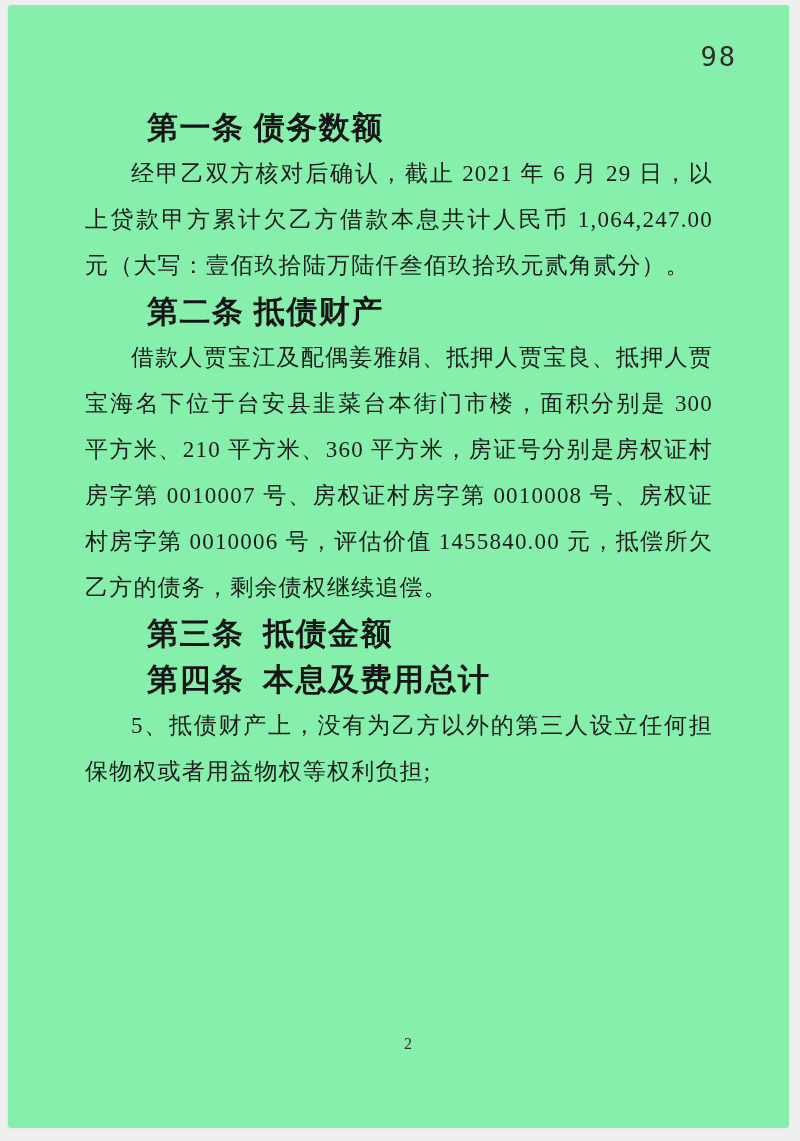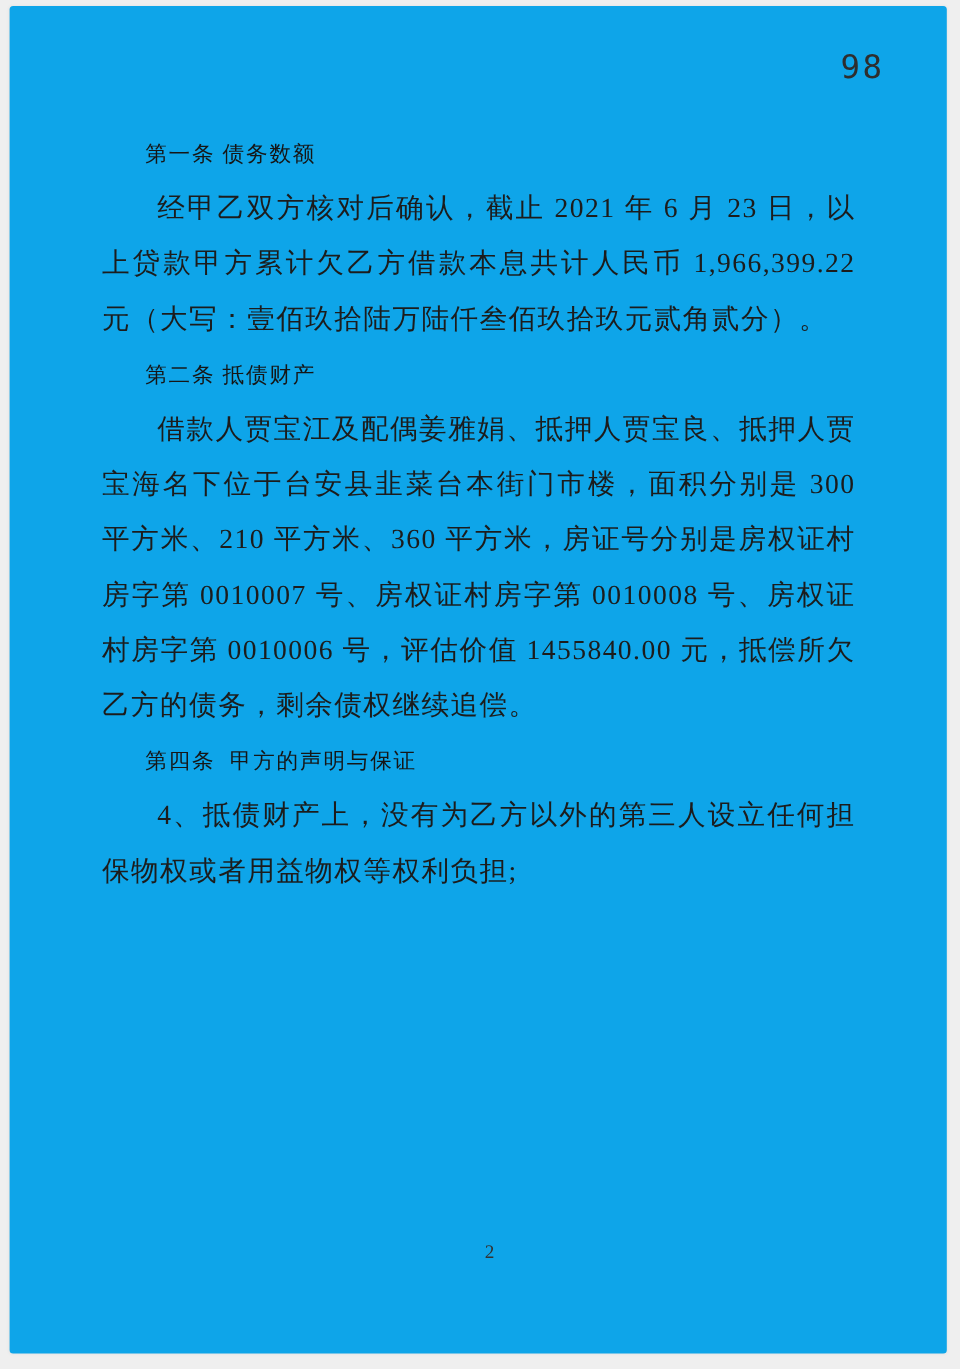--- a/index.html
+++ b/index.html
@@ -13,21 +13,21 @@
     font-family: "Liberation Serif", "DejaVu Serif", serif;
     position: relative;
     overflow: hidden;
   }
   .page {
     position: absolute;
     left: 8px;
     top: 5px;
     right: 11px;
     bottom: 13px;
-    background: #0ea5e9;
+    background: #86efac;
     border-radius: 3px;
     box-shadow: 0 0 3px rgba(0,0,0,0.06);
   }
   .stamp-number {
     position: absolute;
     top: 36px;
     right: 52px;
     font-family: "DejaVu Sans Mono", monospace;
     font-size: 27px;
     letter-spacing: 2px;
@@ -40,22 +40,22 @@
     right: 76px;
     color: #1c1c1c;
     font-size: 23px;
     line-height: 46px;
     text-align: justify;
     text-align-last: left;
     letter-spacing: 1.2px;
   }
   .section-heading {
     margin: 0;
-    font-size: 18px;
-    font-weight: 400;
+    font-size: 31px;
+    font-weight: 700;
     text-indent: 2em;
     white-space: pre-wrap;
     letter-spacing: 1.5px;
     color: #161616;
   }
   .paragraph {
     margin: 0;
     text-indent: 2em;
   }
   .footer-number {
@@ -72,26 +72,27 @@
 </head>
 <body>
 
 <div class="page">
 
   <div class="stamp-number">98</div>
 
   <div class="contract-body">
 
     <h2 class="section-heading">第一条 债务数额</h2>
-    <p class="paragraph">经甲乙双方核对后确认，截止 2021 年 6 月 23 日，以上贷款甲方累计欠乙方借款本息共计人民币 1,966,399.22 元（大写：壹佰玖拾陆万陆仟叁佰玖拾玖元贰角贰分）。</p>
+    <p class="paragraph">经甲乙双方核对后确认，截止 2021 年 6 月 29 日，以上贷款甲方累计欠乙方借款本息共计人民币 1,064,247.00 元（大写：壹佰玖拾陆万陆仟叁佰玖拾玖元贰角贰分）。</p>
 
     <h2 class="section-heading">第二条 抵债财产</h2>
     <p class="paragraph">借款人贾宝江及配偶姜雅娟、抵押人贾宝良、抵押人贾宝海名下位于台安县韭菜台本街门市楼，面积分别是 300 平方米、210 平方米、360 平方米，房证号分别是房权证村房字第 0010007 号、房权证村房字第 0010008 号、房权证村房字第 0010006 号，评估价值 1455840.00 元，抵偿所欠乙方的债务，剩余债权继续追偿。</p>
 
+    <h2 class="section-heading">第三条  抵债金额</h2>
 
-    <h2 class="section-heading">第四条  甲方的声明与保证</h2>
-    <p class="paragraph">4、抵债财产上，没有为乙方以外的第三人设立任何担保物权或者用益物权等权利负担;</p>
+    <h2 class="section-heading">第四条  本息及费用总计</h2>
+    <p class="paragraph">5、抵债财产上，没有为乙方以外的第三人设立任何担保物权或者用益物权等权利负担;</p>
 
   </div>
 
   <div class="footer-number">2</div>
 
 </div>
 
 </body></html>

